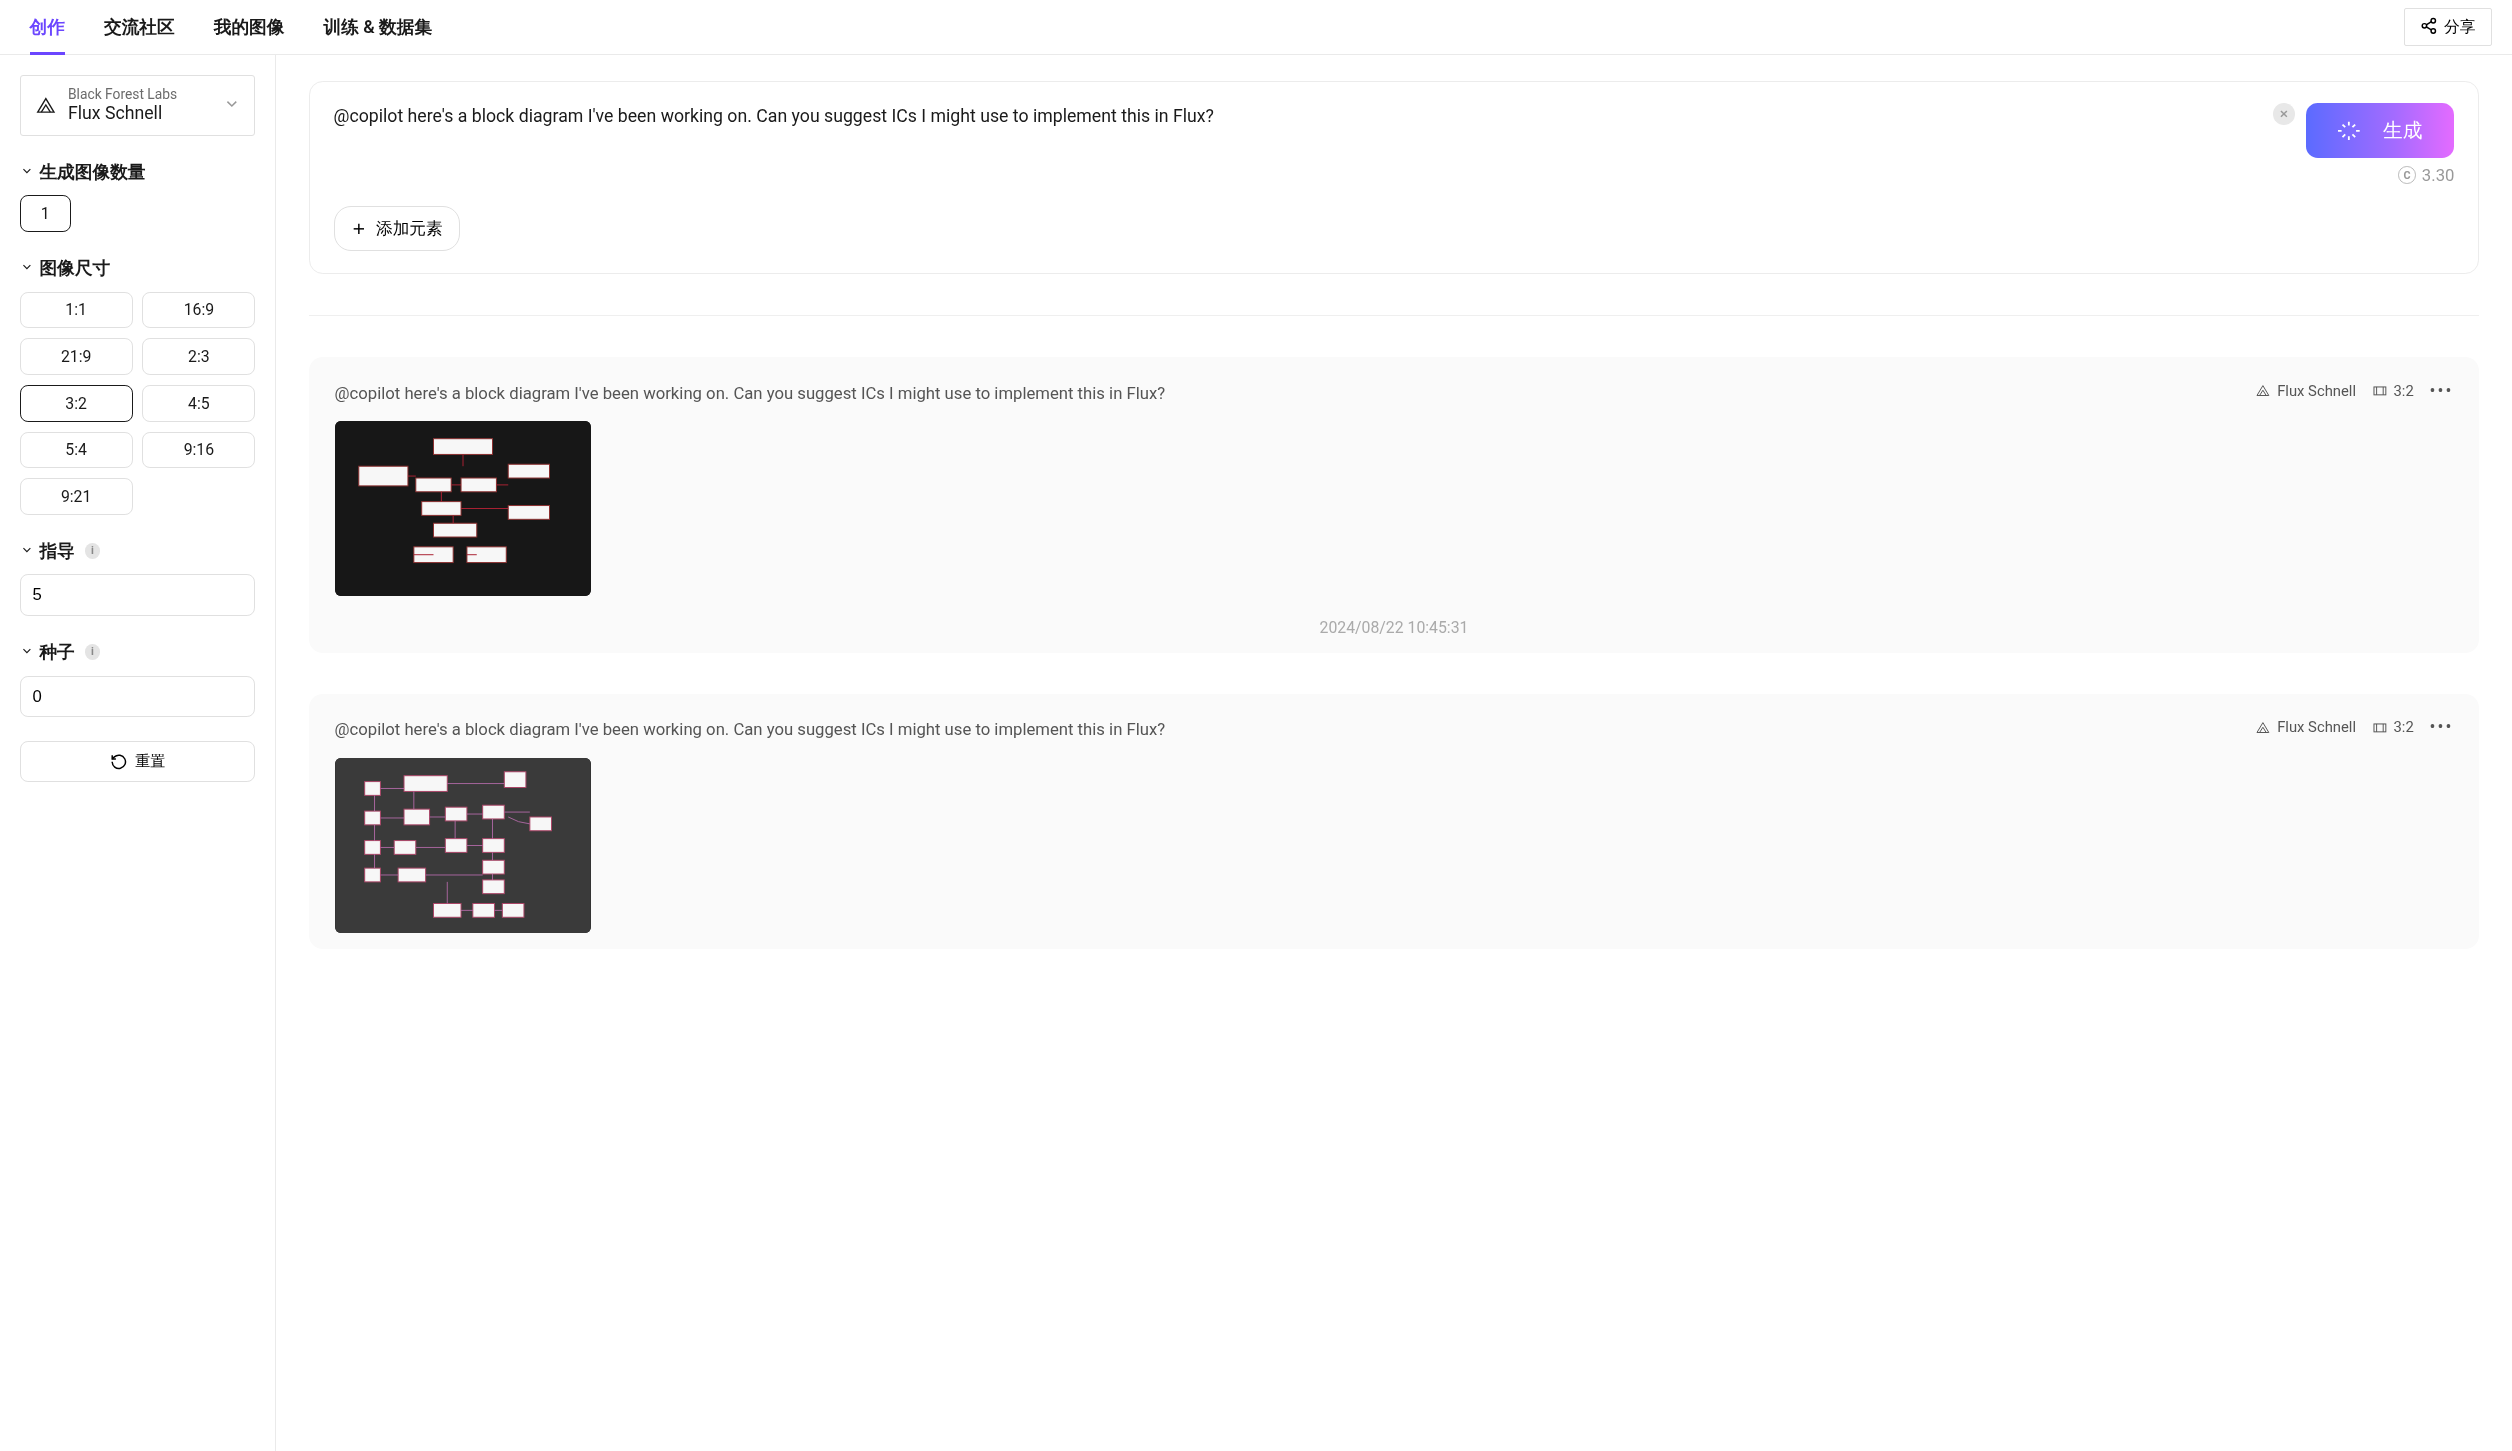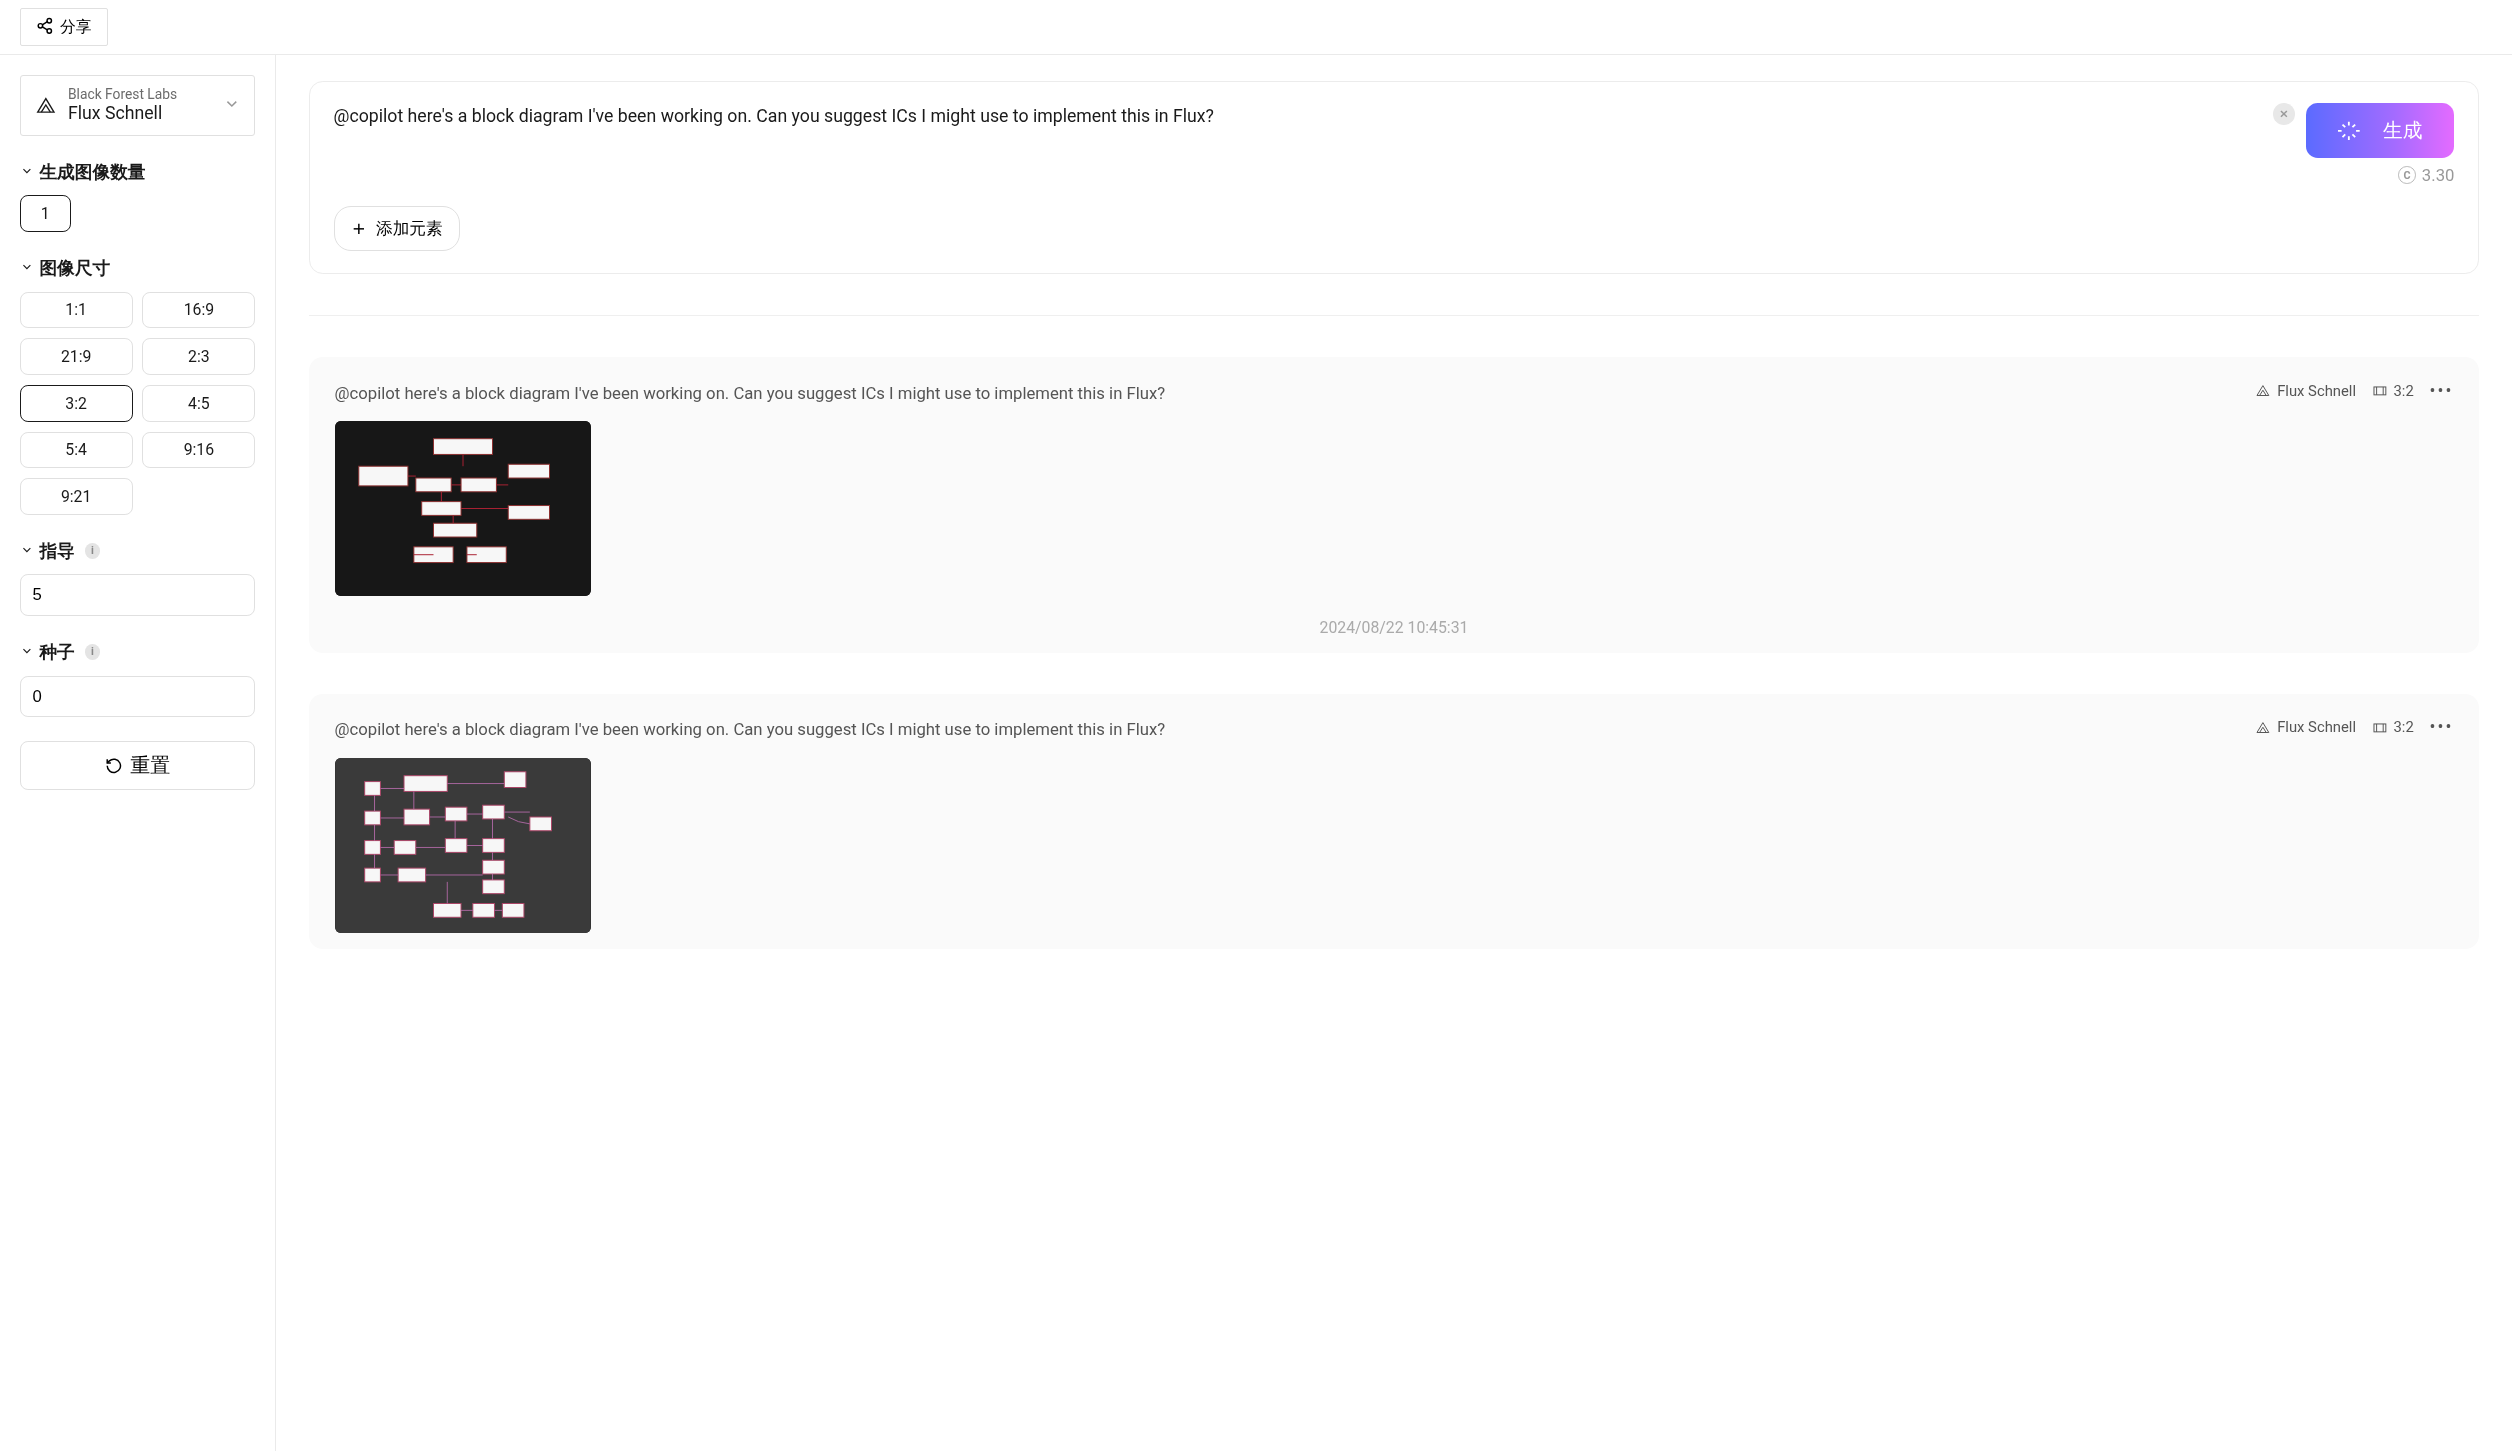--- a/index.html
+++ b/index.html
@@ -33,21 +33,21 @@
 
 .count-btn, .ratio-btn { border:1px solid #e0e0e0; border-radius:7.9px; padding:7.9px 0; text-align:center; cursor:pointer; font-size:15.8px; background:#fff; }
 .count-btn.active, .ratio-btn.active { border-color:#1a1a1a; border-width:1.5px; }
 .count-btn { width:51px; }
 .ratio-grid { display:grid; grid-template-columns: 1fr 1fr; gap:9.9px; }
 
 
 .num-input { width:100%; border:1px solid #e0e0e0; border-radius:7.9px; padding:9.9px 11.8px; font-size:16.7px; outline:none; }
 
 
-.reset-btn { display:flex; align-items:center; justify-content:center; gap:7.9px; width:100%; border:1px solid #e0e0e0; border-radius:7.9px; padding:9.9px; cursor:pointer; font-size:20px; background:#fff; }
+.reset-btn { display:flex; align-items:center; justify-content:center; gap:7.9px; width:100%; border:1px solid #e0e0e0; border-radius:7.9px; padding:9.9px; cursor:pointer; font-size:15px; background:#fff; }
 
 
 .info-icon { width:15.8px; height:15.8px; border-radius:50%; background:#e4e4e4; color:#888; font-size:10.8px; display:inline-flex; align-items:center; justify-content:center; font-weight:700; margin-left:3.9px; }
 
 
 .prompt-card { border:1px solid #ececec; border-radius:13.8px; padding:21.7px 23.6px; display:flex; flex-direction:column; gap:21.7px; position:relative; }
 .prompt-row { display:flex; gap:11.8px; align-items:flex-start; }
 .prompt-input-area { flex:1; position:relative; }
 .prompt-text { font-size:17.7px; color:#1a1a1a; line-height:1.5; width:100%; border:none; resize:none; outline:none; font-family:inherit; }
 .clear-btn { position:absolute; top:0; right:0; width:21.7px; height:21.7px; border-radius:50%; background:#e8e8e8; color:#999; display:flex; align-items:center; justify-content:center; cursor:pointer; font-size:13.8px; }
@@ -75,20 +75,26 @@
 .svg-ic { width:17.7px; height:17.7px; flex:none; }
 
 
 .left-panel::-webkit-scrollbar, .right-panel::-webkit-scrollbar { width:7.9px; }
 .left-panel::-webkit-scrollbar-thumb, .right-panel::-webkit-scrollbar-thumb { background:#ddd; border-radius:3.9px; }
 </style>
 </head>
 <body>
 
 <div class="tabs-header">
+  <div class="tabs-nav">
+    <div class="tab active">创作</div>
+    <div class="tab">交流社区</div>
+    <div class="tab">我的图像</div>
+    <div class="tab">训练 &amp; 数据集</div>
+  </div>
   <button class="share-btn">
     <svg class="svg-ic" viewBox="0 0 24 24" fill="none" stroke="currentColor" stroke-width="2">
         <circle cx="18" cy="5" r="3"></circle>
         <circle cx="6" cy="12" r="3"></circle>
         <circle cx="18" cy="19" r="3"></circle>
         <line x1="8.6" y1="10.6" x2="15.4" y2="6.4"></line>
         <line x1="8.6" y1="13.4" x2="15.4" y2="17.6"></line>
       </svg>
     <span>分享</span>
   </button>

